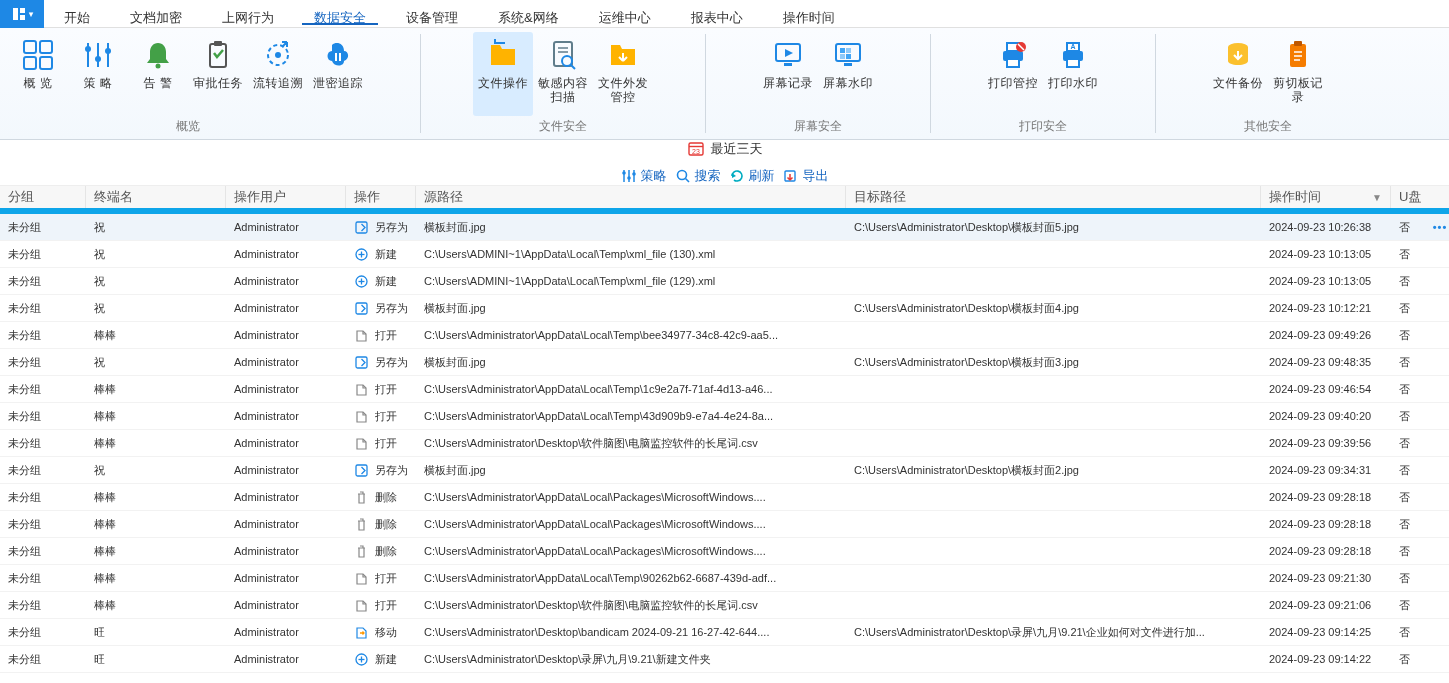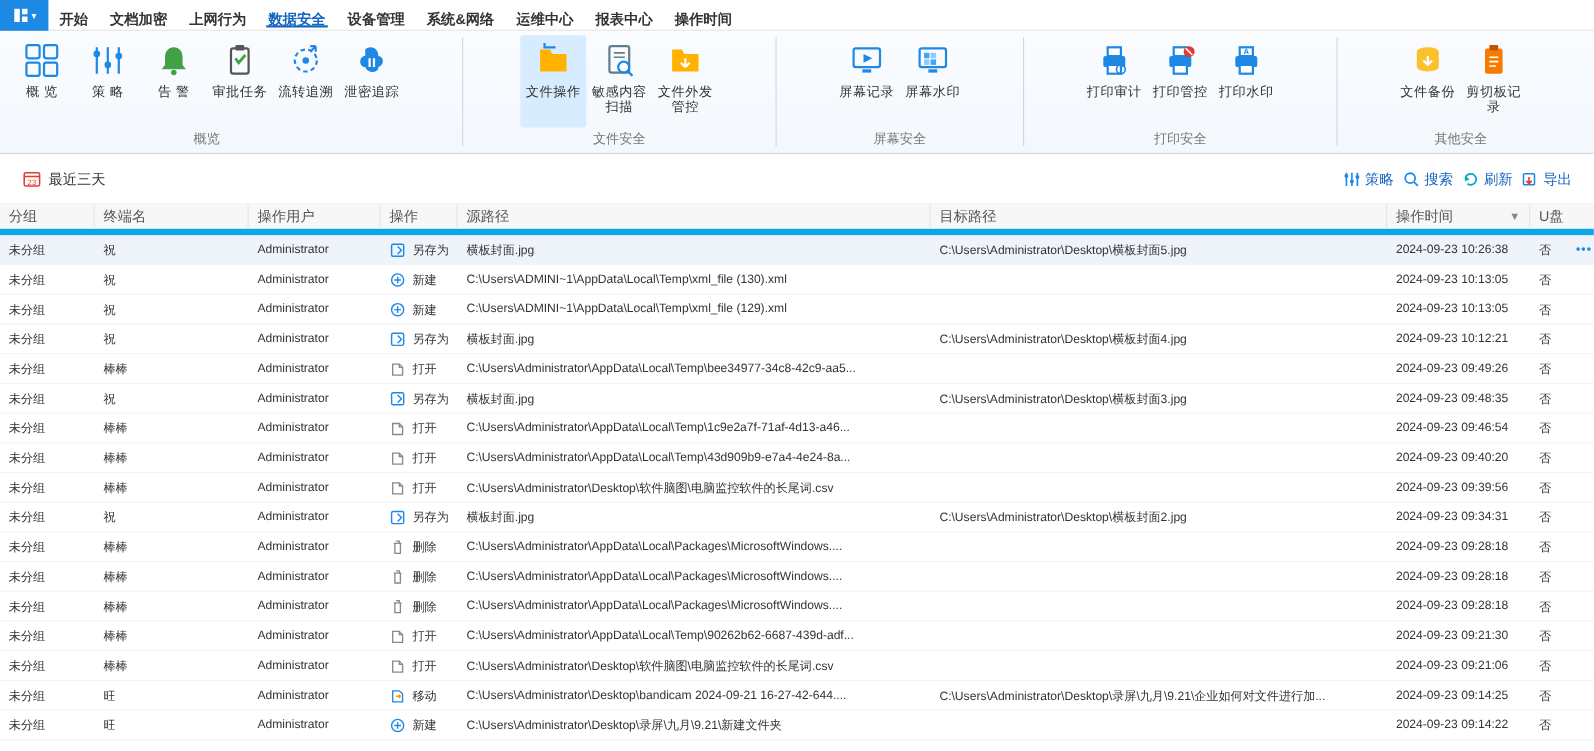--- a/index.html
+++ b/index.html
@@ -3,37 +3,37 @@
 <meta charset="utf-8">
 <style>
 * { margin: 0; padding: 0; box-sizing: border-box; }
 body { font-family: "Microsoft YaHei", sans-serif; font-size: 13px; color: #333; background: #fff; overflow: hidden; width: 1449px; height: 683px; }
 
 
 .menubar { display: flex; align-items: center; height: 28px; background: #fff; border-bottom: 1px solid #e0e0e0; }
 .app-btn { width: 44px; height: 28px; background: #1e88e5; display: flex; align-items: center; justify-content: center; color: #fff; }
 .app-btn svg { width: 16px; height: 16px; fill: #fff; }
 .menu-items { display: flex; gap: 0; }
-.menu-item { padding: 0 10px; height: 20px; line-height: 28px; color: #333; cursor: pointer; font-size: 13px; font-weight: bold; }
+.menu-item { padding: 0 20px; height: 20px; line-height: 28px; color: #333; cursor: pointer; font-size: 13px; }
 .menu-item.active { color: #1565c0; position: relative; }
 .menu-item.active::after { content: ""; position: absolute; left: 8px; right: 8px; bottom: -1px; height: 2px; background: #1565c0; }
 
 
 .ribbon { display: flex; background: linear-gradient(#fafcff,#f3f8fd); border-bottom: 1px solid #d0d8e0; height: 112px; gap: 44px; }
 .ribbon-group { display: flex; flex-direction: column; align-items: center; }
 .ribbon-group-buttons { display: flex; padding: 4px 8px 0 8px; flex: 1; }
 .ribbon-group-label { font-size: 12px; color: #777; padding: 2px 0 4px; text-align: center; }
 .ribbon-sep { width: 1px; background: #d0d8e0; margin: 6px 0; }
 .ribbon-btn { display: flex; flex-direction: column; align-items: center; justify-content: flex-start; width: 60px; padding: 6px 0; cursor: pointer; border-radius: 3px; }
 .ribbon-btn.active { background: #d8ecff; }
 .ribbon-btn .ico { width: 34px; height: 34px; display: flex; align-items: center; justify-content: center; margin-bottom: 4px; }
 .ribbon-btn .lbl { font-size: 12px; color: #333; text-align: center; line-height: 14px; letter-spacing: 0.5px; }
 
 
-.toolbar { display: flex; align-items: center; height: 46px; padding: 0 20px; border-bottom: 1px solid #eee; justify-content: space-between; }
+.toolbar { display: flex; align-items: center; height: 46px; padding: 0 20px; border-bottom: 1px solid #eee; justify-content: space-between; flex-direction: column; }
 .tb-left { display: flex; align-items: center; gap: 6px; }
 .tb-right { display: flex; align-items: center; gap: 8px; }
 .tb-item { display: flex; align-items: center; gap: 4px; color: #1565c0; cursor: pointer; font-size: 13px; }
 .tb-item svg { width: 16px; height: 16px; }
 .date-filter { display: flex; align-items: center; gap: 6px; color: #333; }
 .date-filter svg { width: 18px; height: 18px; }
 
 
 .table { width: 100%; }
 .thead { display: flex; height: 28px; background: #f7f7f7; border-bottom: 6px solid #0ea5e9; font-size: 13px; color: #555; }
@@ -328,28 +328,20 @@
         </div>
       </div>
       <div class="ribbon-group-label">屏幕安全</div>
     </div>
     <div class="ribbon-sep"></div>
     <div class="ribbon-group">
       <div class="ribbon-group-buttons">
         <div class="ribbon-btn">
           <div class="ico">
             <svg width="32" height="32" viewBox="0 0 32 32">
-              <use href="#i-print-audit"></use>
-            </svg>
-          </div>
-          <div class="lbl">打印审计</div>
-        </div>
-        <div class="ribbon-btn">
-          <div class="ico">
-            <svg width="32" height="32" viewBox="0 0 32 32">
               <use href="#i-print-ctrl"></use>
             </svg>
           </div>
           <div class="lbl">打印管控</div>
         </div>
         <div class="ribbon-btn">
           <div class="ico">
             <svg width="32" height="32" viewBox="0 0 32 32">
               <use href="#i-print-wm"></use>
             </svg>

